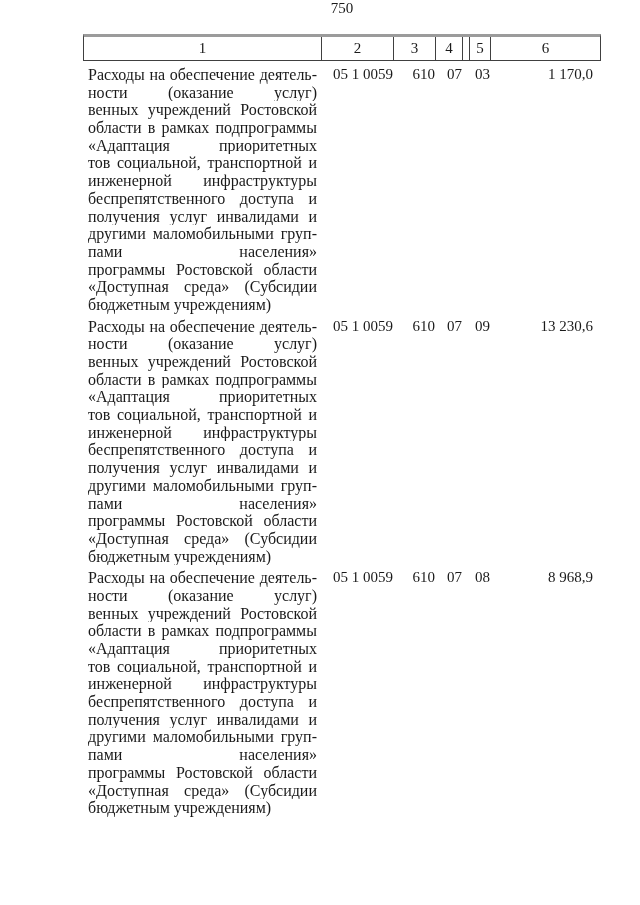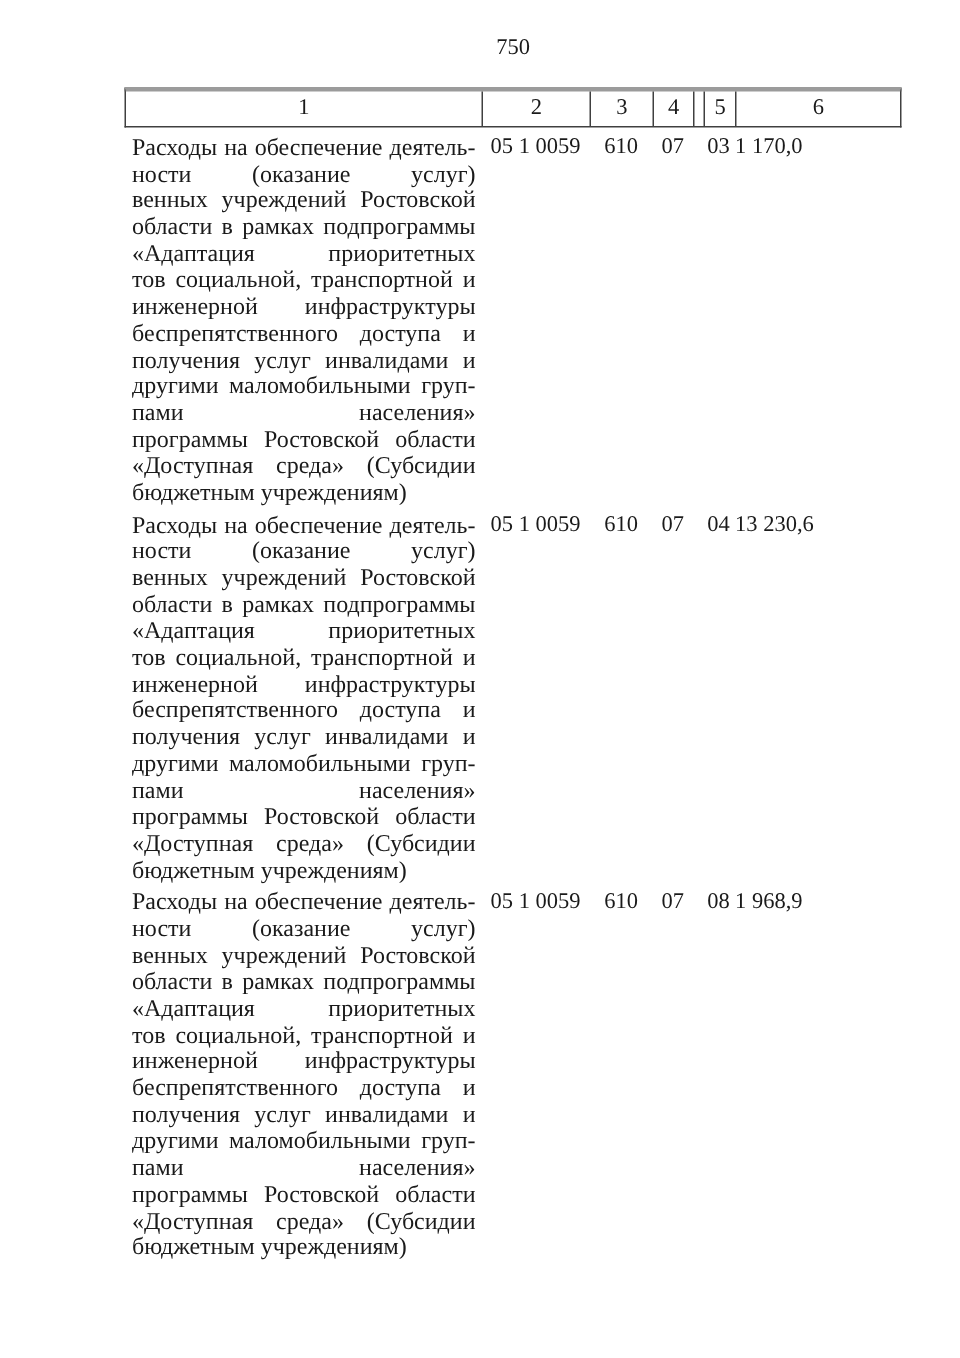--- a/index.html
+++ b/index.html
@@ -7,21 +7,20 @@
     width: 640px;
     height: 905px;
     background: #ffffff;
     font-family: "Liberation Serif", "DejaVu Serif", serif;
     color: #1a1a1a;
     overflow: hidden;
   }
   .content {
     margin-left: 83px;
     width: 518px;
-    padding-top: 24px;
     box-sizing: border-box;
   }
   .page-number {
     text-align: center;
     font-size: 15px;
     line-height: 17px;
     margin-bottom: 17px;
   }
   .grid-cols {
     display: grid;
@@ -59,25 +58,26 @@
   .desc-line {
     text-align: justify;
     text-align-last: justify;
     height: 17.7px;
     line-height: 17.7px;
     overflow: hidden;
     white-space: normal;
   }
   .desc-line.last { text-align-last: left; }
   .code-cell {
-    text-align: center;
+    text-align: right;
     line-height: 17.7px;
     white-space: nowrap;
   }
   .amount-cell {
+    text-align: right;
     padding-right: 8px;
     line-height: 17.7px;
     white-space: nowrap;
   }
 </style>
 </head>
 <body>
 
 <div class="content">
 
@@ -133,21 +133,21 @@
           <div class="desc-line">другими маломобильными груп-</div>
           <div class="desc-line">пами населения» государственной</div>
           <div class="desc-line">программы Ростовской области</div>
           <div class="desc-line">«Доступная среда» (Субсидии</div>
           <div class="desc-line last">бюджетным учреждениям)</div>
         </div>
     <div class="code-cell">05 1 0059</div>
     <div class="code-cell">610</div>
     <div class="code-cell">07</div>
     <div></div>
-    <div class="code-cell">04</div>
+    <div class="code-cell">09</div>
     <div class="amount-cell">13 230,6</div>
   </div>
 
   <div class="body-row grid-cols">
     <div class="desc-cell">
           <div class="desc-line">Расходы на обеспечение деятель-</div>
           <div class="desc-line">ности (оказание услуг) государст-</div>
           <div class="desc-line">венных учреждений Ростовской</div>
           <div class="desc-line">области в рамках подпрограммы</div>
           <div class="desc-line">«Адаптация приоритетных объек-</div>
@@ -159,17 +159,17 @@
           <div class="desc-line">пами населения» государственной</div>
           <div class="desc-line">программы Ростовской области</div>
           <div class="desc-line">«Доступная среда» (Субсидии</div>
           <div class="desc-line last">бюджетным учреждениям)</div>
         </div>
     <div class="code-cell">05 1 0059</div>
     <div class="code-cell">610</div>
     <div class="code-cell">07</div>
     <div></div>
     <div class="code-cell">08</div>
-    <div class="amount-cell">1 968,9</div>
+    <div class="amount-cell">8 968,9</div>
   </div>
 </div>
 
 </div>
 
 </body></html>

